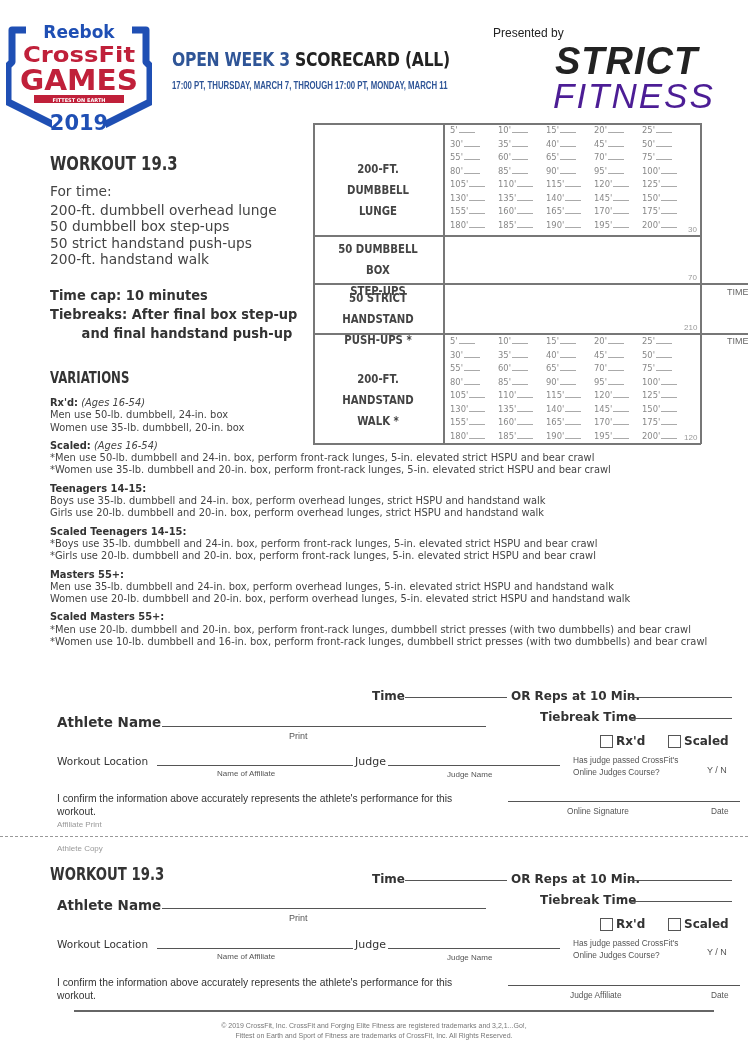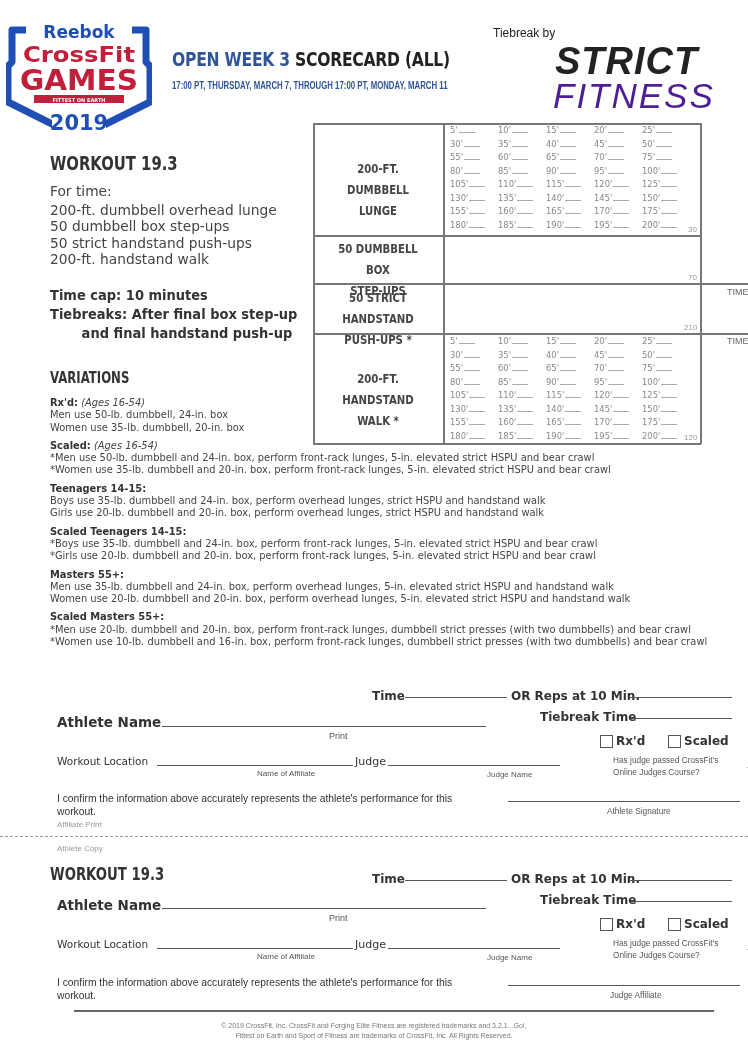--- a/index.html
+++ b/index.html
@@ -27,21 +27,21 @@
   .var-age { font-style:italic; font-weight:normal; }
   .tline { position:absolute; background:#777; }
   .row-label { position:absolute; left:313px; width:130px; text-align:center; font-family:"DejaVu Sans", sans-serif; font-weight:bold; font-size:13px; color:#444; line-height:21px; transform:scaleX(0.78); }
   .dist-grid { position:absolute; left:450px; display:grid; grid-template-columns:48px 48px 48px 48px 48px; row-gap:0; font-size:8.4px; color:#888; line-height:13.5px; font-family:"DejaVu Sans", sans-serif; }
   .dist-cell span.line { display:inline-block; width:16px; border-bottom:1px solid #aaa; margin-left:1px; }
   .rep-num { position:absolute; font-size:8px; color:#999; }
   .time-lbl { position:absolute; font-size:9px; color:#666; }
   
   .lbl-b { font-weight:bold; color:#333; font-family:"DejaVu Sans", sans-serif; white-space:nowrap; }
   .uline { position:absolute; height:1px; background:#555; }
-  .small { font-size:9px; color:#555; white-space:nowrap;margin-left:40px; }
+  .small { font-size:9px; color:#555; white-space:nowrap; }
   .tiny { font-size:8px; color:#999; white-space:nowrap; }
   .cb { position:absolute; width:11px; height:11px; border:1px solid #555; background:#fff; }
   .dashed { position:absolute; left:0; width:748px; border-top:1.5px dashed #999; }
   .footer { left:0; width:748px; text-align:center; font-size:7px; color:#777; line-height:10px; }
 </style>
 </head>
 <body>
 
 <svg class="abs logo" viewBox="0 0 146 114">
   <path d="M20 8 L6 8 L6 40 L2 44 L2 80 L50 104 L96 104 L144 80 L144 44 L140 40 L140 8 L126 8" fill="none" stroke="#1f4fb4" stroke-width="7" stroke-linejoin="round"></path>
@@ -53,21 +53,21 @@
   <text x="73" y="79.5" text-anchor="middle" font-family="DejaVu Sans, sans-serif" font-weight="bold" font-size="5" fill="#fff">FITTEST ON EARTH</text>
   <rect x="46" y="88" width="54" height="24" fill="#fff"></rect>
   <text x="73" y="108" text-anchor="middle" font-family="DejaVu Sans, sans-serif" font-weight="bold" font-size="21" fill="#1f4fb4">2019</text>
 </svg>
 
 <div class="abs title">
   <span class="blue">OPEN WEEK 3</span>
   <span class="black">SCORECARD (ALL)</span>
 </div>
 <div class="abs subtitle">17:00 PT, THURSDAY, MARCH 7, THROUGH 17:00 PT, MONDAY, MARCH 11</div>
-<div class="abs presented">Tiebreak by</div>
+<div class="abs presented">Presented by</div>
 <div class="abs assault">STRICT</div>
 <div class="abs fitness">FITNESS</div>
 
 <div class="abs h-condensed wo-title">WORKOUT 19.3</div>
 <div class="abs desc">
   <div style="margin-bottom:2px">For time:</div>
   <div>200-ft. dumbbell overhead lunge</div>
   <div>50 dumbbell box step-ups</div>
   <div>50 strict handstand push-ups</div>
   <div>200-ft. handstand walk</div>
@@ -262,21 +262,21 @@
     <div>Has judge passed CrossFit's</div>
       <div>Online Judges Course?</div>
   </div>
   <div class="abs small" style="left:707px;top:765px;font-size:9px">Y / N</div>
 
   <div class="abs" style="left:57px;top:792px;font-size:10.3px;color:#333;line-height:13px;white-space:nowrap">
     <div>I confirm the information above accurately represents the athlete's performance for this</div>
       <div>workout.</div>
   </div>
   <div class="uline" style="left:508px;top:801px;width:232px"></div>
-  <div class="abs small" style="left:567px;top:806px;font-size:8.3px">Athlete Signature</div>
+  <div class="abs small" style="left:567px;top:806px;font-size:8.3px">Online Signature</div>
   <div class="abs small" style="left:711px;top:806px;font-size:8.3px">Date</div>
   <div class="abs tiny" style="left:57px;top:820px">Affiliate Print</div>
 </div>
 
 <div class="dashed" style="top:836px"></div>
 
 <div>
   <div class="abs tiny" style="left:57px;top:844px">Athlete Copy</div>
   <div class="abs h-condensed" style="left:50px;top:864px;font-size:17px">WORKOUT 19.3</div>
 

